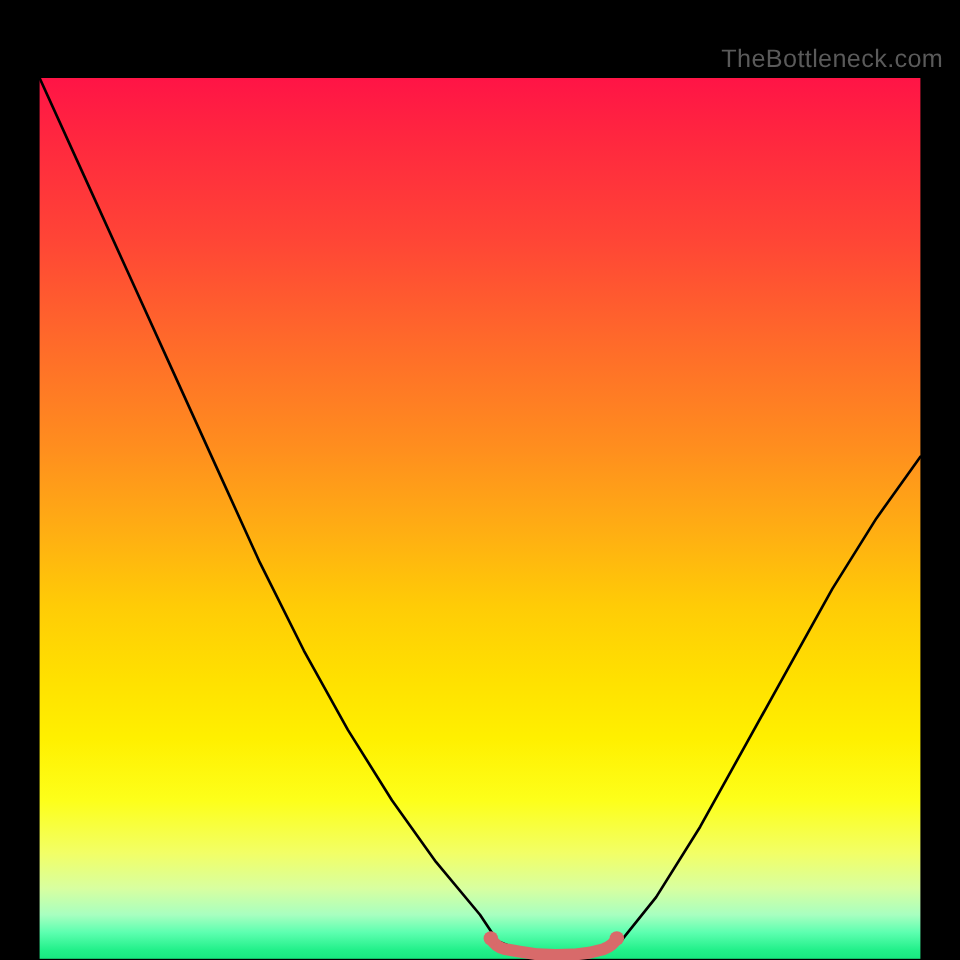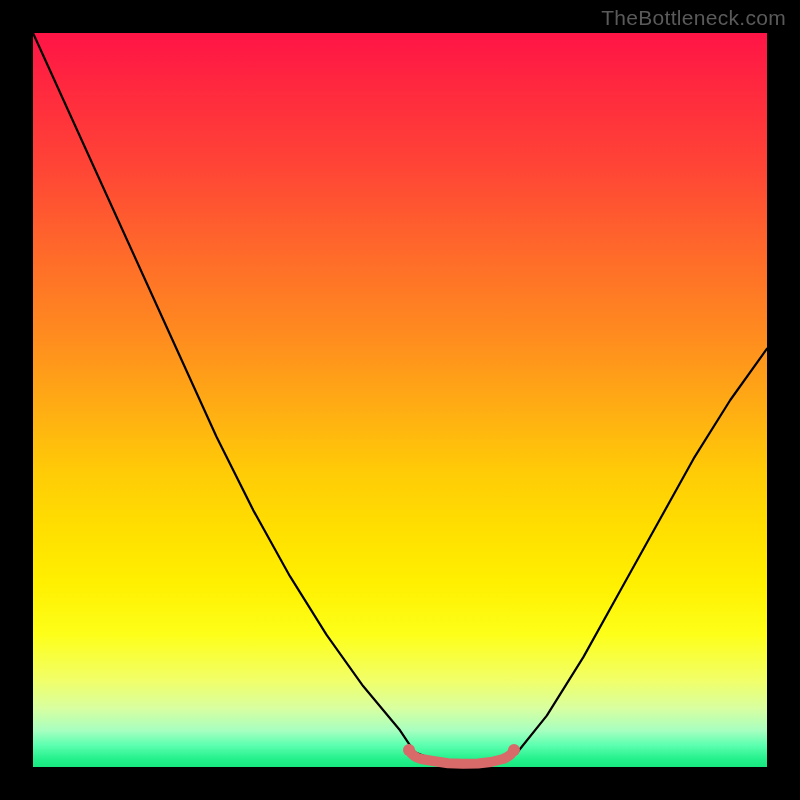--- a/index.html
+++ b/index.html
@@ -9,20 +9,21 @@
     height: 800px;
     background: #000;
     overflow: hidden;
     font-family: Arial, Helvetica, sans-serif;
   }
   .frame {
     position: relative;
     width: 800px;
     height: 756px;
     background: #000;
+    margin-top: 32px;
   }
   .plot-area {
     position: absolute;
     left: 33px;
     top: 33px;
     width: 734px;
     height: 734px;
     
     background: linear-gradient(to bottom,
       #ff1446 0%,

